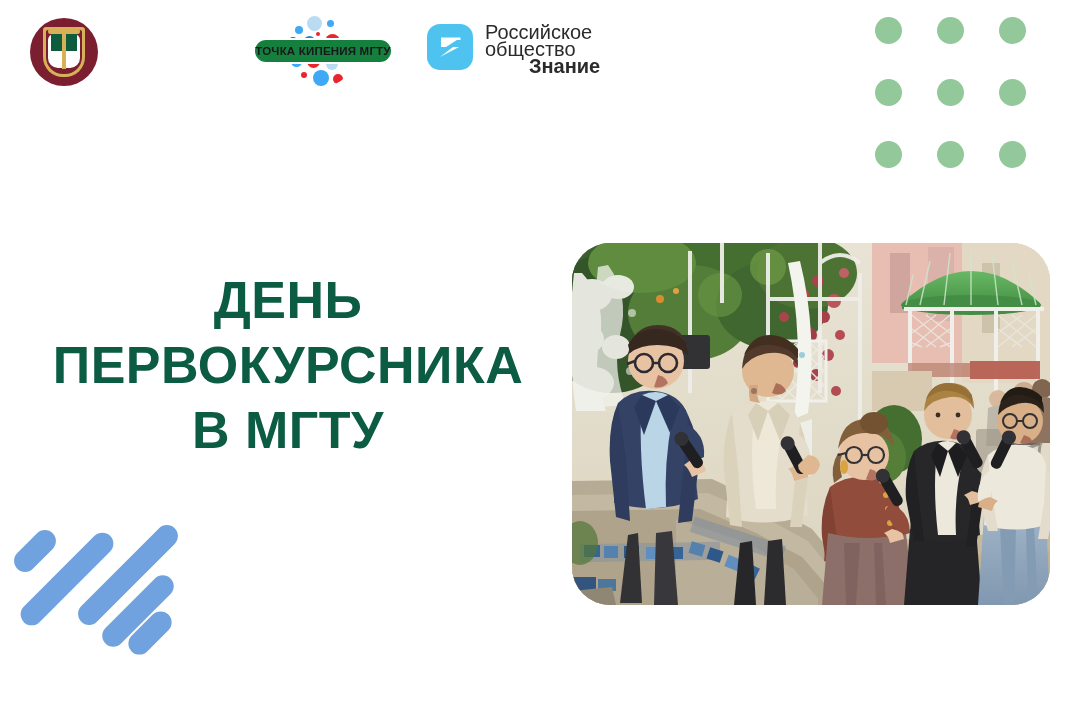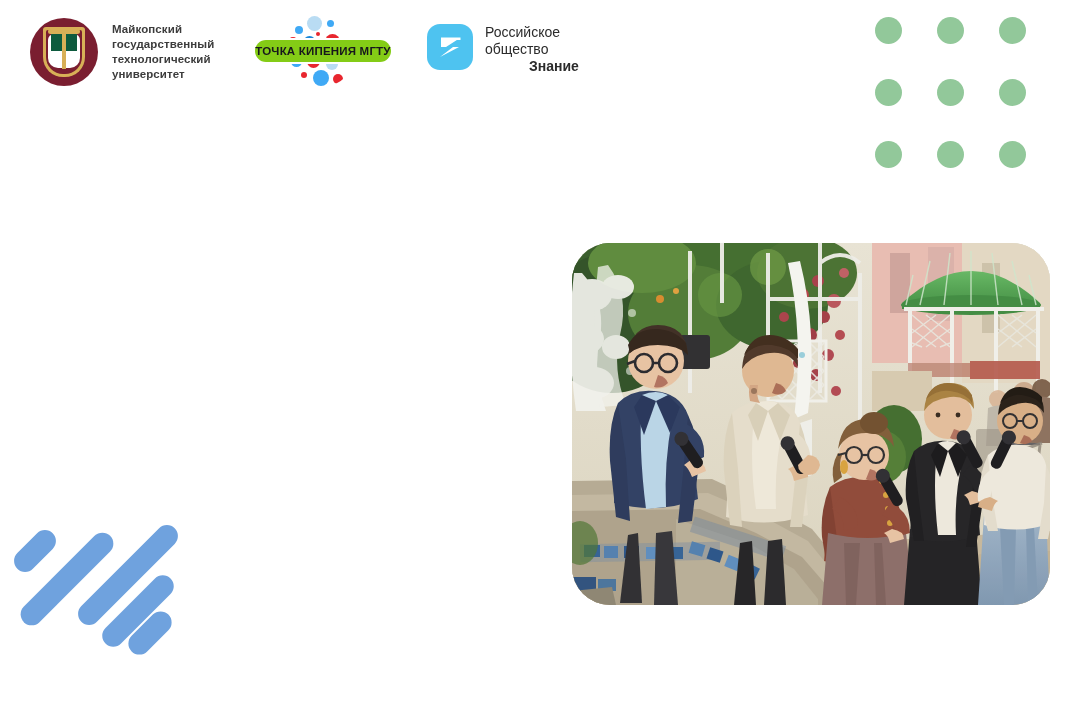--- a/index.html
+++ b/index.html
@@ -126,21 +126,21 @@
   .tk-dot {
     position: absolute;
     border-radius: 50%;
   }
   .tk-band {
     position: absolute;
     left: 0;
     top: 30px;
     width: 136px;
     height: 22px;
-    background: #84cc16;
+    background: #15803d;
     border-radius: 11px;
     box-shadow: 0 0 0 2px #FFFFFF;
   }
   .tk-band span {
     display: block;
     text-align: center;
     font-size: 11.5px;
     line-height: 22px;
     font-weight: bold;
     color: #17171C;
@@ -171,21 +171,21 @@
     justify-content: center;
     color: #FFFFFF;
     font-size: 30px;
     font-weight: bold;
     font-style: italic;
     line-height: 1;
     font-family: "DejaVu Sans", sans-serif;
   }
   .zn-text {
     margin-left: 12px;
-    font-size: 14px;
+    font-size: 20px;
     line-height: 17px;
     color: #2B2B2B;
   }
   .zn-text .strong { font-weight: bold; margin-left: 44px; }
 
   
   .dot-grid {
     position: absolute;
     left: 875px;
     top: 17px;
@@ -252,26 +252,20 @@
     <div class="mgtu-logo">
       <div class="mgtu-mark">
         <div class="shield">
           <div class="shield-inner"></div>
         </div>
         <div class="book-l"></div>
         <div class="book-r"></div>
         <div class="pages"></div>
         <div class="gold-top"></div>
         <div class="spine"></div>
-      </div>
-      <div class="mgtu-text">
-        <div>Майкопский</div>
-        <div>государственный</div>
-        <div>технологический</div>
-        <div>университет</div>
       </div>
     </div>
 
     <div class="tk-logo">
       <div class="tk-circle">
         <span class="tk-dot" style="left:26px;top:4px;width:15px;height:15px;background:#B9DCF3"></span>
         <span class="tk-dot" style="left:46px;top:8px;width:7px;height:7px;background:#3FA9F5"></span>
         <span class="tk-dot" style="left:14px;top:14px;width:8px;height:8px;background:#3FA9F5"></span>
         <span class="tk-dot" style="left:35px;top:20px;width:4px;height:4px;background:#E8262E"></span>
         <span class="tk-dot" style="left:7px;top:25px;width:10px;height:10px;background:#E8262E"></span>
@@ -312,20 +306,25 @@
     <span class="gdot" style="left:62px;top:0px;background:#92C89A"></span>
     <span class="gdot" style="left:124px;top:0px;background:#92C89A"></span>
     <span class="gdot" style="left:0px;top:62px;background:#92C89A"></span>
     <span class="gdot" style="left:62px;top:62px;background:#92C89A"></span>
     <span class="gdot" style="left:124px;top:62px;background:#92C89A"></span>
     <span class="gdot" style="left:0px;top:124px;background:#92C89A"></span>
     <span class="gdot" style="left:62px;top:124px;background:#92C89A"></span>
     <span class="gdot" style="left:124px;top:124px;background:#92C89A"></span>
   </div>
 
+  <div class="headline">
+    <div class="line" style="color:#0C5B43">ДЕНЬ</div>
+    <div class="line" style="color:#0C5B43">ПЕРВОКУРСНИКА</div>
+    <div class="line" style="color:#0C5B43">В МГТУ</div>
+  </div>
 
   <div class="photo">
     <svg viewBox="0 0 478 362" preserveAspectRatio="xMidYMid slice" aria-hidden="true">
       <defs>
         <clipPath id="pclip">
             <rect x="0" y="0" width="478" height="362" rx="0"></rect>
           </clipPath>
         <linearGradient id="skyg" x1="0" y1="0" x2="0" y2="1">
           <stop offset="0" stop-color="#E9E5D7"></stop>
             <stop offset="1" stop-color="#DCD6C2"></stop>

